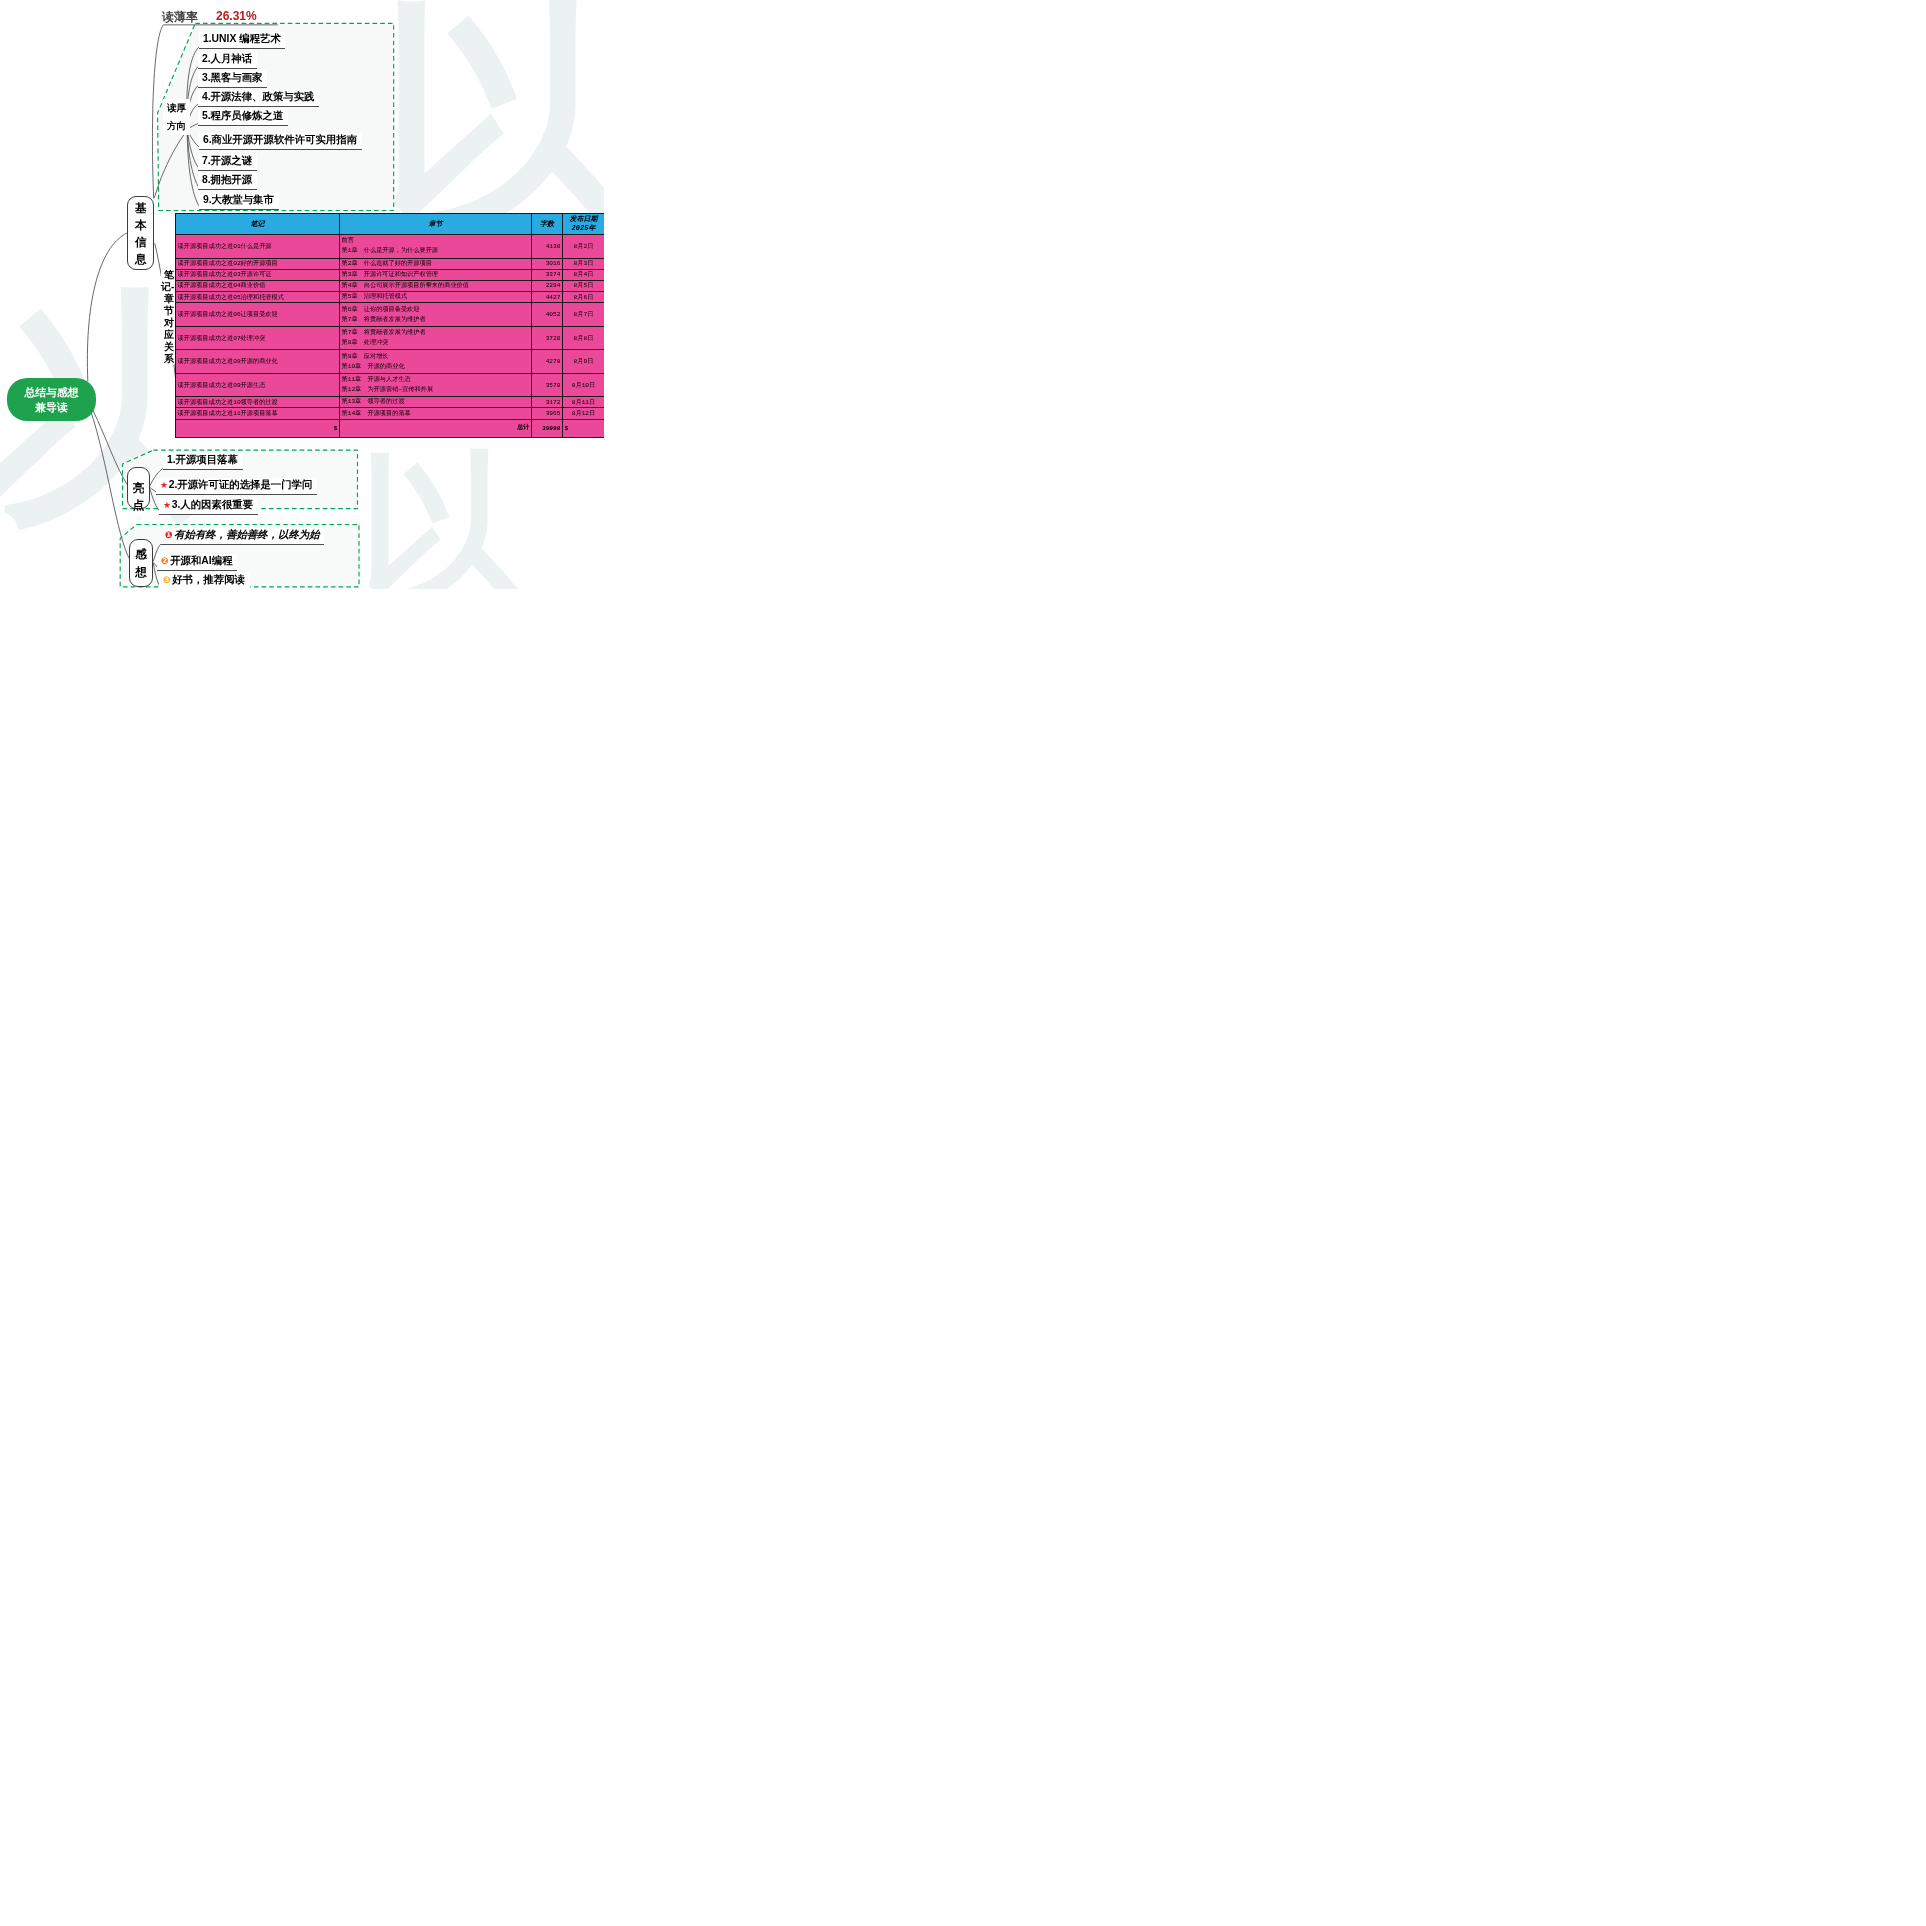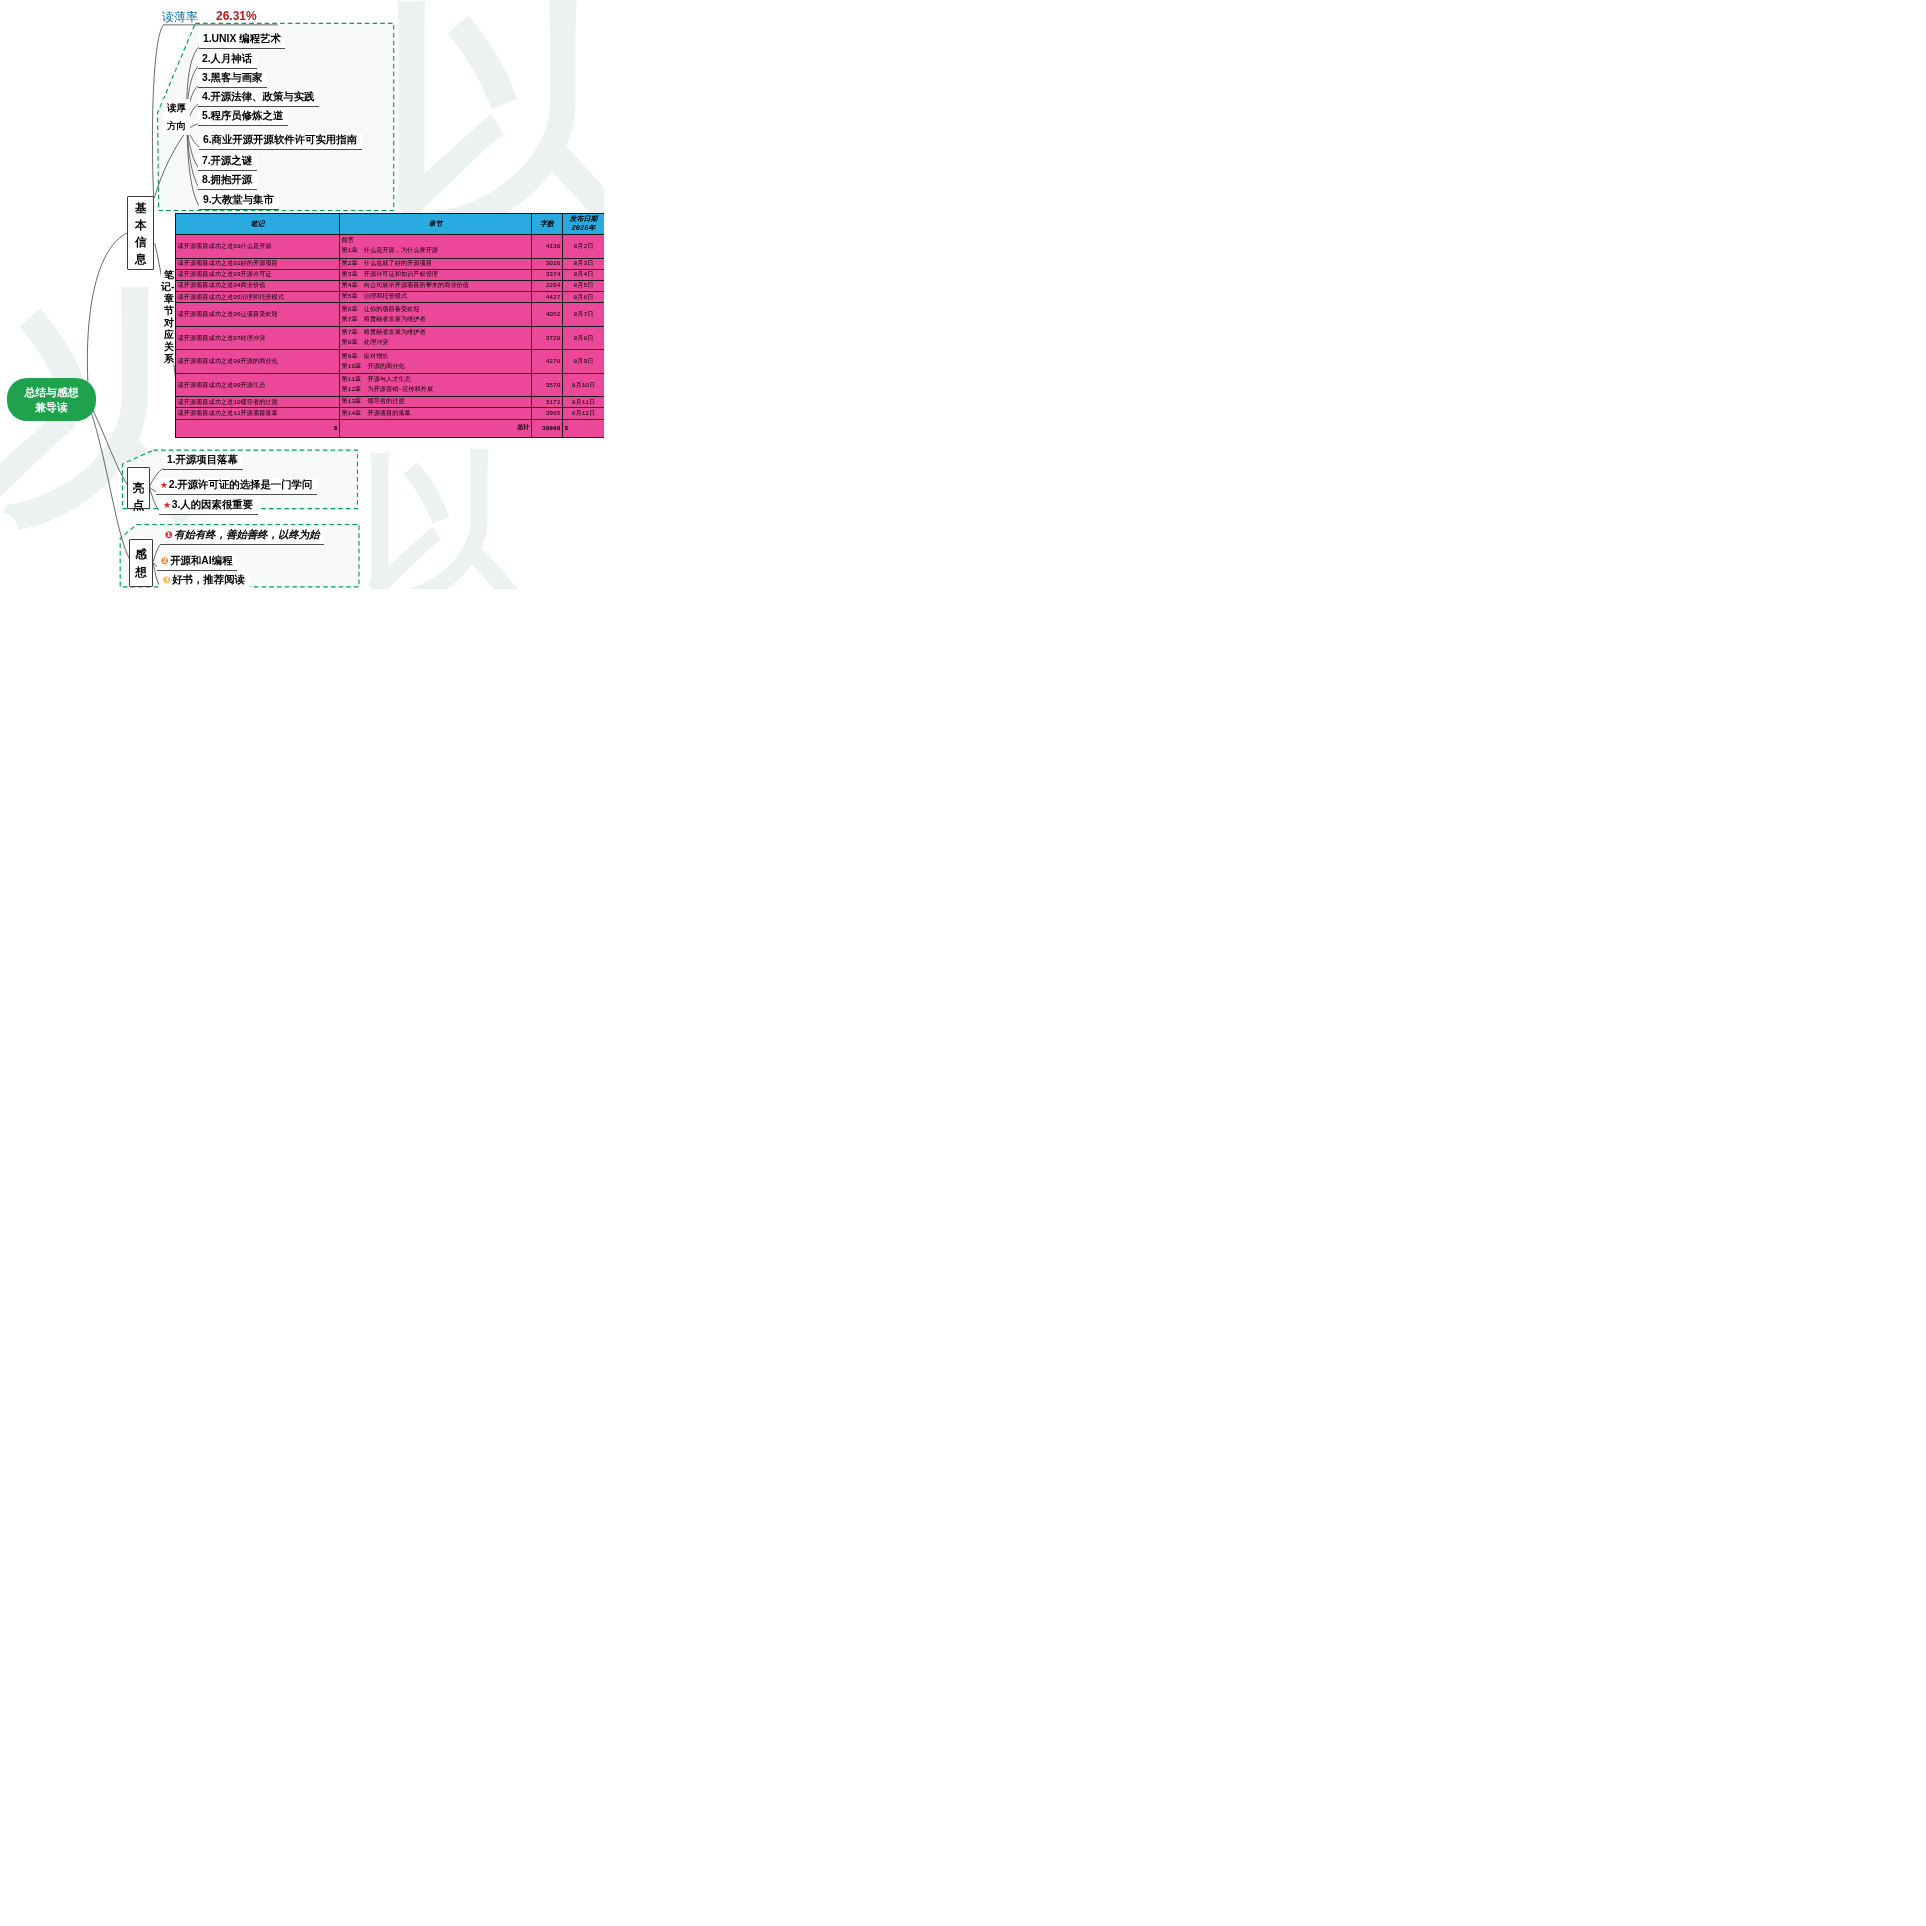--- a/index.html
+++ b/index.html
@@ -6,34 +6,34 @@
   #canvas{position:relative;width:604px;height:589px;background:#ffffff;overflow:hidden;
           font-family:"Liberation Sans","DejaVu Sans",sans-serif;}
   .wm{position:absolute;color:#ecf2f1;font-weight:bold;z-index:0;user-select:none;line-height:1;}
   #connector-layer{position:absolute;left:0;top:0;width:604px;height:589px;z-index:1;}
   .node{position:absolute;z-index:2;}
   
   .root-node{left:7px;top:378px;width:89px;height:43px;background:#1fa24e;border-radius:20px;
              display:flex;align-items:center;justify-content:center;color:#fff;font-weight:bold;
              font-size:10.8px;text-align:center;white-space:pre-line;line-height:1.35;}
   
-  .vbox{background:#fff;border:1.2px solid #3d3d3d;border-radius:1px;display:flex;
+  .vbox{background:#fff;border:1.2px solid #3d3d3d;border-radius:9px;display:flex;
         align-items:center;justify-content:center;font-weight:bold;color:#000;}
   .vtext{word-break:break-all;text-align:center;}
   #jbxx{left:127px;top:196px;width:25.4px;height:72px;font-size:11.6px;}
   #jbxx .vtext{width:12.3px;line-height:17px;}
   #ld-box{left:127px;top:467px;width:21px;height:40px;font-size:11.6px;}
   #ld-box .vtext{width:12.3px;line-height:17px;margin-top:16px;}
   #gx-box{left:129px;top:539px;width:22.3px;height:46px;font-size:11.6px;}
   #gx-box .vtext{width:12.3px;line-height:17.7px;}
   
   #biji-label{left:161px;top:269px;width:13px;font-weight:bold;font-size:10px;line-height:12px;
               word-break:break-all;text-align:right;background:#fff;}
   
-  #dbl-label{left:162px;top:9.2px;font-size:12px;font-weight:normal;color:#0369a1;}
+  #dbl-label{left:162px;top:9.2px;font-size:12px;font-weight:bold;color:#404040;}
   #dbl-value{left:216px;top:9.2px;font-size:12px;font-weight:bold;color:#b91c1c;}
   
   #dhfx{left:163px;top:99px;width:27px;background:#fff;font-weight:bold;font-size:9.6px;
         text-align:center;white-space:pre-line;line-height:18px;}
   
   .leaf{position:absolute;z-index:2;background:#fff;border-bottom:1px solid #4d4d4d;
         padding:0.4px 4.6px 1.2px 3.9px;font-weight:bold;font-size:10.4px;white-space:nowrap;color:#000;}
   .star{color:#e8232a;font-size:8.9px;margin-right:0.8px;vertical-align:0.8px;}
   .bullet{font-size:9.2px;margin-right:1.5px;vertical-align:0.4px;}
   .bullet.b1{color:#e8232a;} .bullet.b2{color:#f47b20;} .bullet.b3{color:#fbb03b;}

